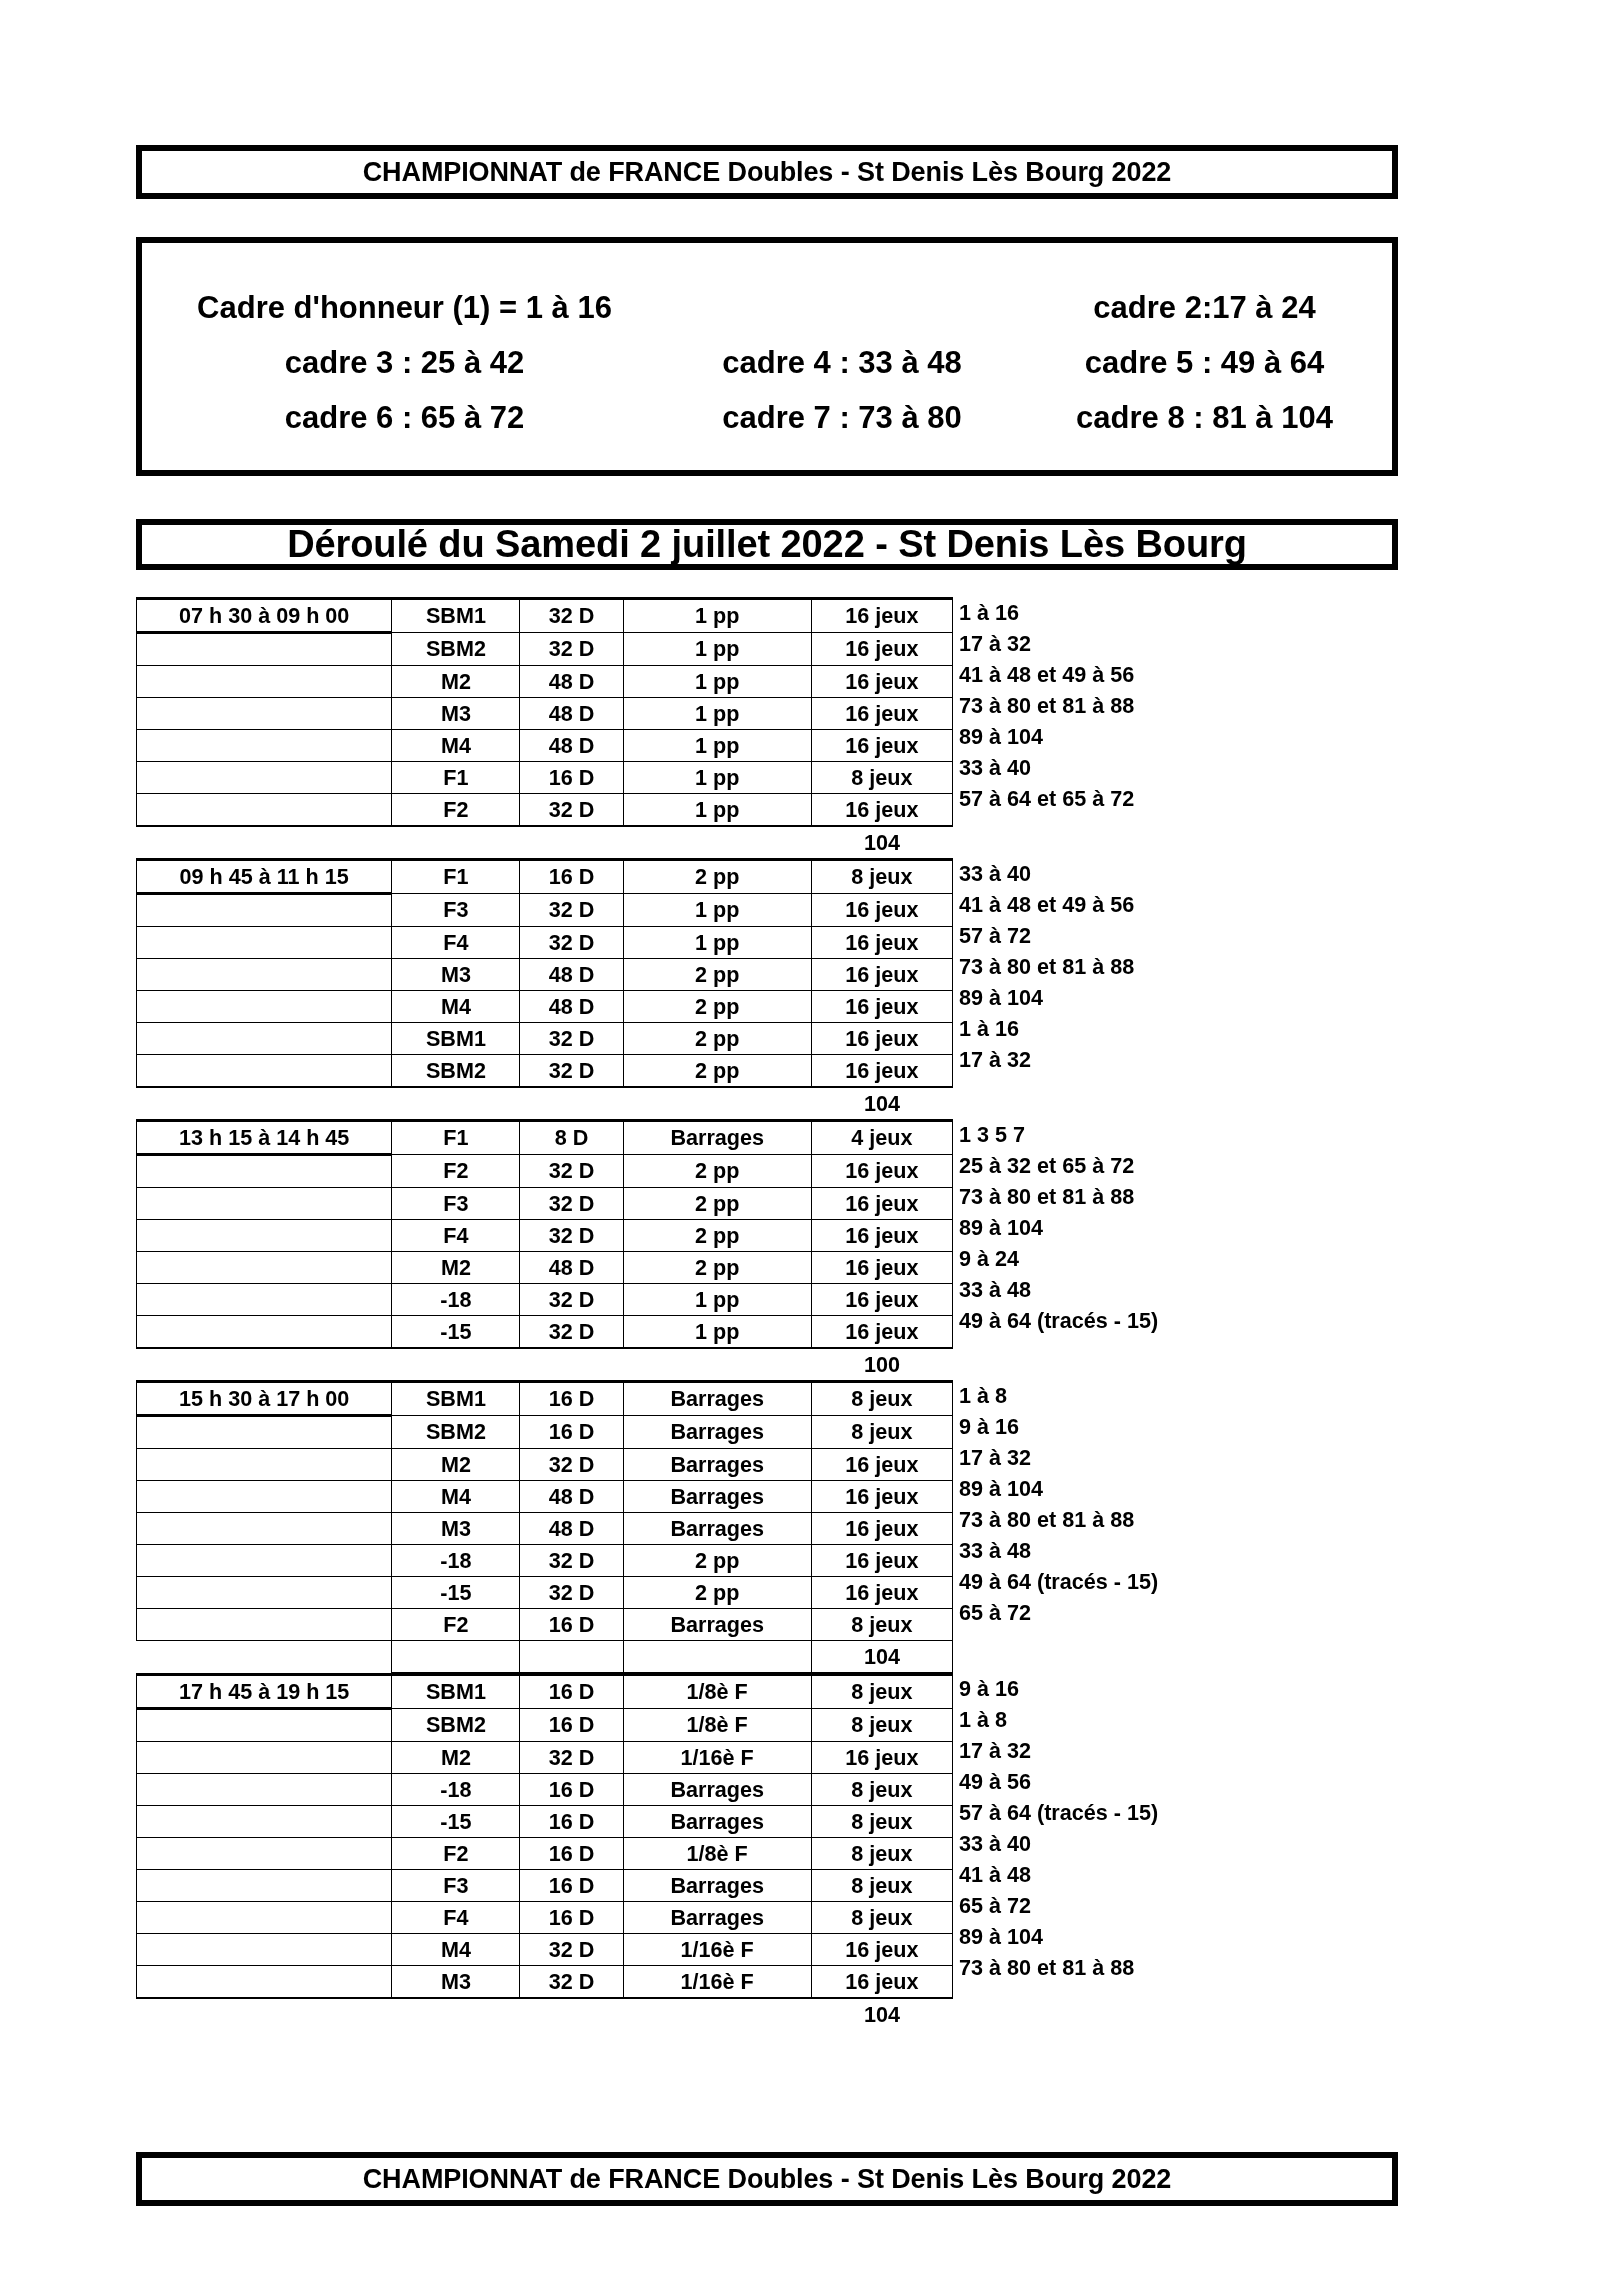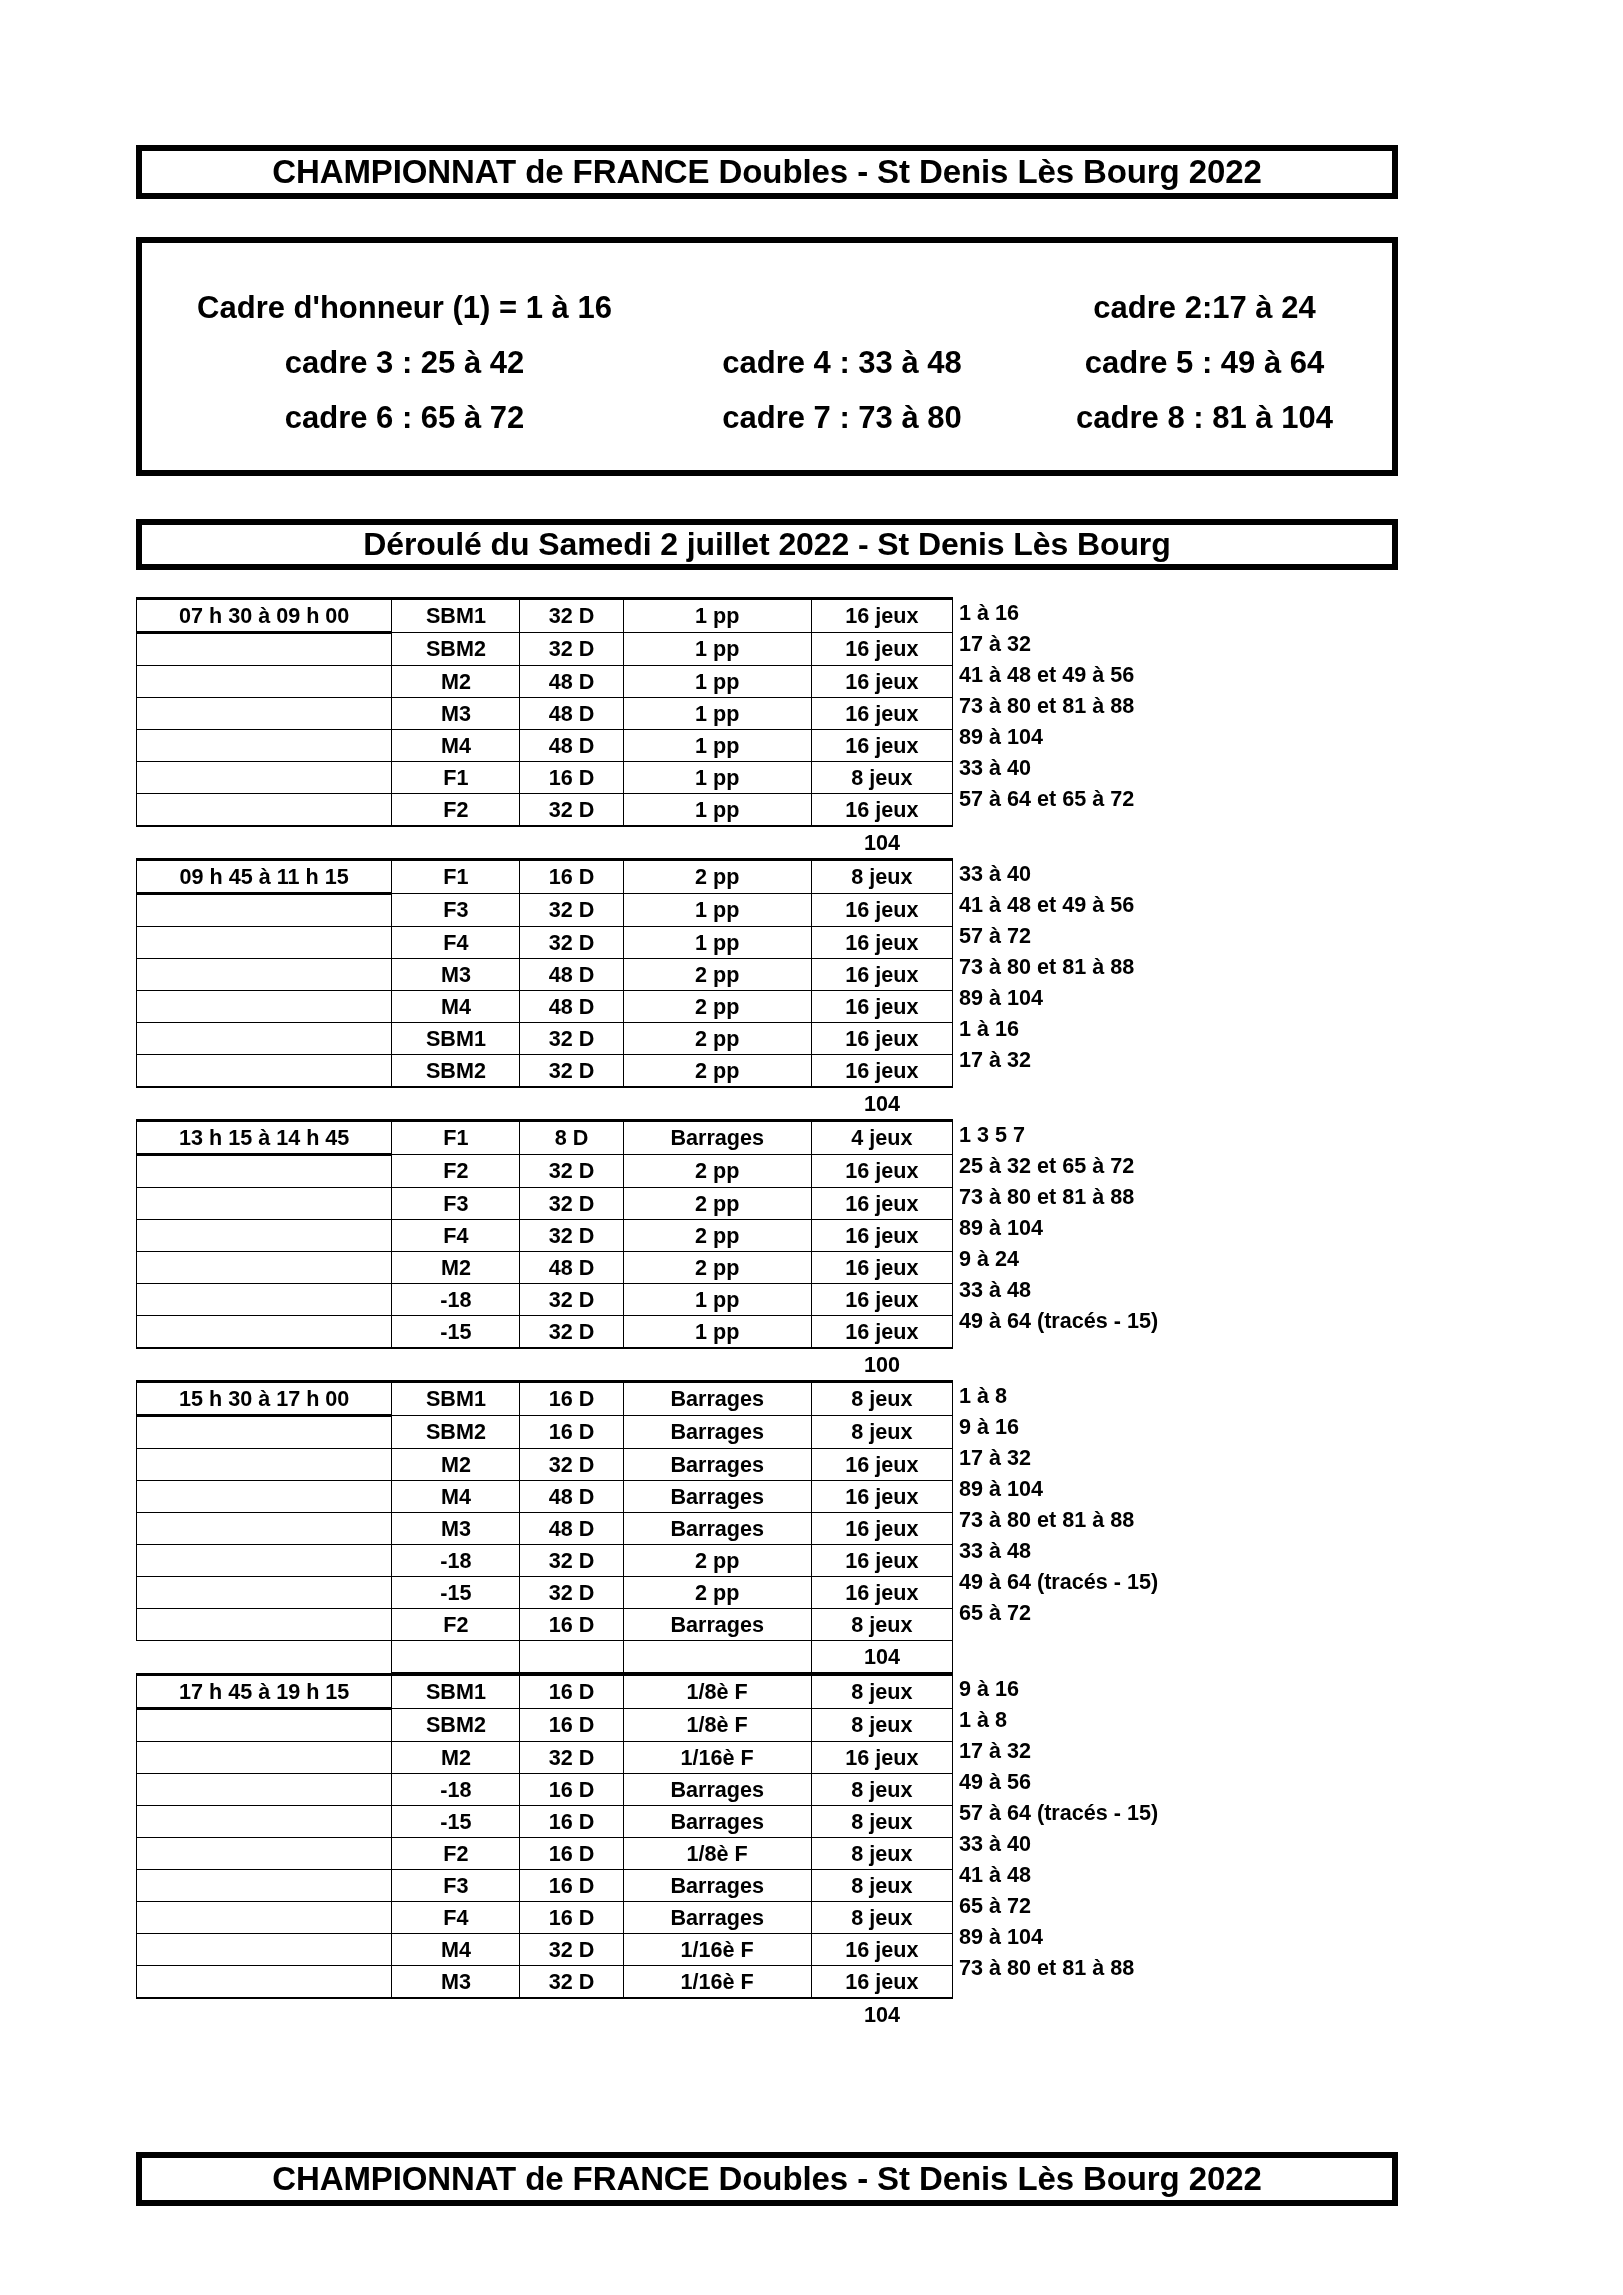--- a/index.html
+++ b/index.html
@@ -29,21 +29,21 @@
   .banner {
     position: absolute;
     box-sizing: border-box;
     border: 6.5px solid #000000;
     background: #ffffff;
     display: flex;
     align-items: center;
     justify-content: center;
   }
   .banner-text {
-    font-size: 33px;
+    font-size: 27px;
     font-weight: bold;
     letter-spacing: -0.1px;
     white-space: nowrap;
     text-align: center;
   }
 
   #title-banner {
     left: 136px;
     top: 145px;
     width: 1262px;
@@ -54,21 +54,21 @@
     top: 2152px;
     width: 1262px;
     height: 54px;
   }
   #deroule-banner {
     left: 136px;
     top: 519px;
     width: 1262px;
     height: 51px;
   }
-  #deroule-banner .banner-text { font-size: 32px; }
+  #deroule-banner .banner-text { font-size: 38px; }
 
   
   #cadres-banner {
     left: 136px;
     top: 237px;
     width: 1262px;
     height: 239px;
     display: block;
     padding: 15px;
   }

